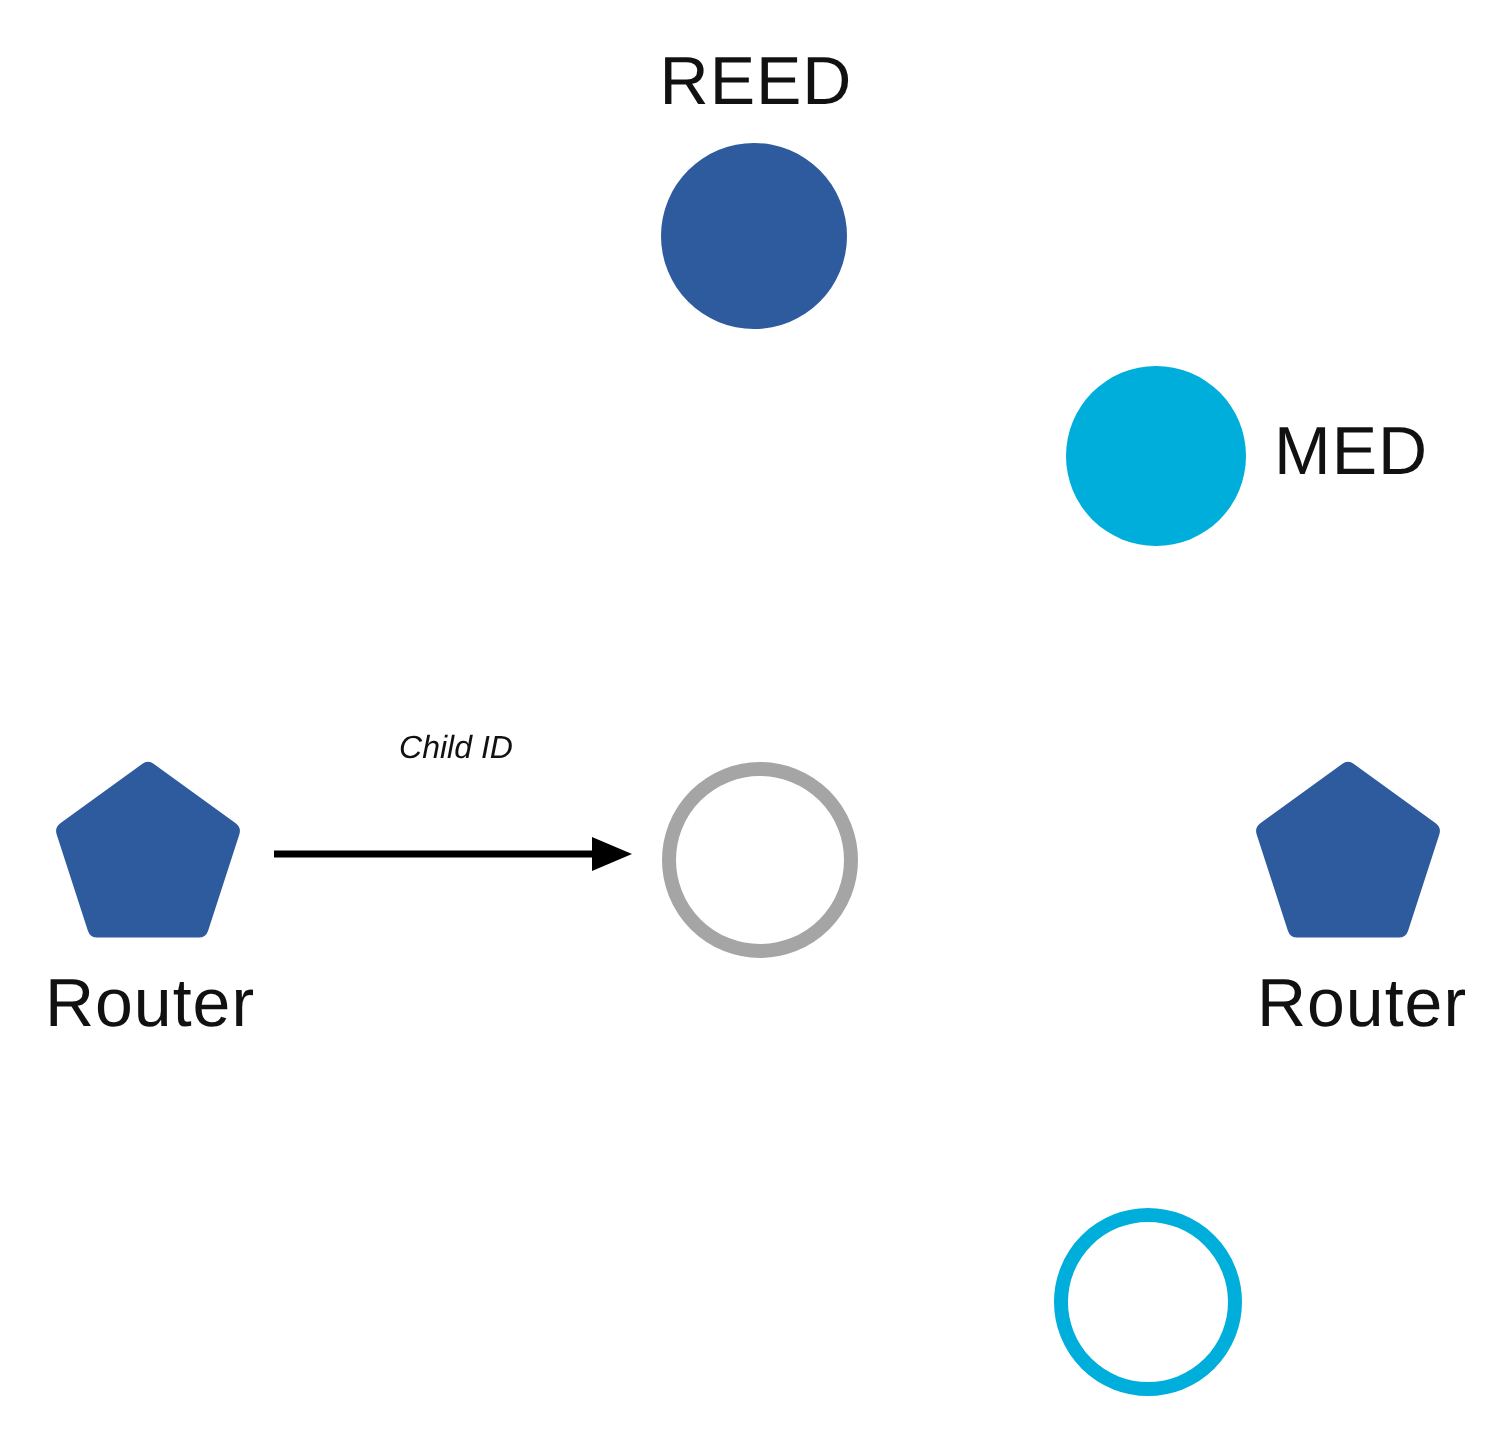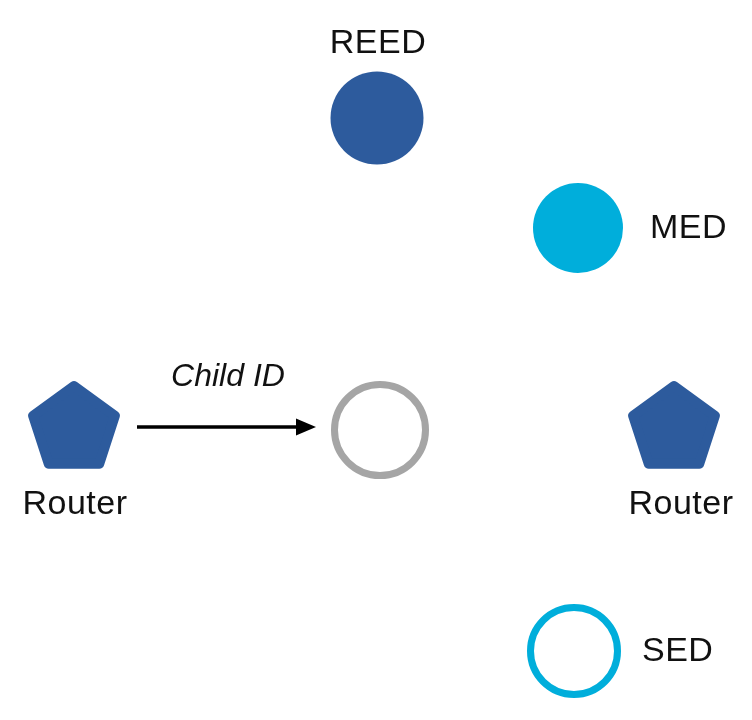--- a/index.html
+++ b/index.html
@@ -36,21 +36,21 @@
   }
   .hcenter { transform: translateX(-50%); text-align: center; }
   .vcenter { transform: translateY(-50%); }
   .hvcenter { transform: translate(-50%, -50%); }
   .edge-label {
     position: absolute;
     left: 228px;
     top: 361px;
     transform: translateX(-50%);
     color: #111111;
-    font-size: 32px;
+    font-size: 16px;
     line-height: 28px;
     font-style: italic;
     text-align: center;
     white-space: nowrap;
   }
 </style>
 </head>
 <body>
 
 <div class="stage">
@@ -70,25 +70,24 @@
     <polygon points="674,386 714.9,415.7 699.3,463.8 648.7,463.8 633.1,415.7" stroke-width="10" stroke-linejoin="round" fill="#2d5b9d" stroke="#2d5b9d"></polygon>
 
     <g>
       <line x1="137" y1="427" x2="298" y2="427" stroke-width="3.5" stroke="#000000"></line>
       <polygon points="296,418.5 296,435.5 316,427" fill="#000000"></polygon>
     </g>
   </svg>
 
   <div class="node-label hcenter" style="left:378px; top:24px;">REED</div>
 
-  <div class="node-label vcenter" style="left:650px; top:227px;">MED</div>
+  <div class="node-label vcenter" style="left:637px; top:227px;">MED</div>
 
   <div class="node-label hvcenter" style="left:75px; top:503px;">Router</div>
 
   <div class="node-label hvcenter" style="left:681px; top:503px;">Router</div>
 
-  <div class="node-label vcenter" style="left:642px; top:650px;">SED</div>
 
   <div class="edge-label">
     <div>Child ID</div>
   </div>
 
 </div>
 
 </body></html>

